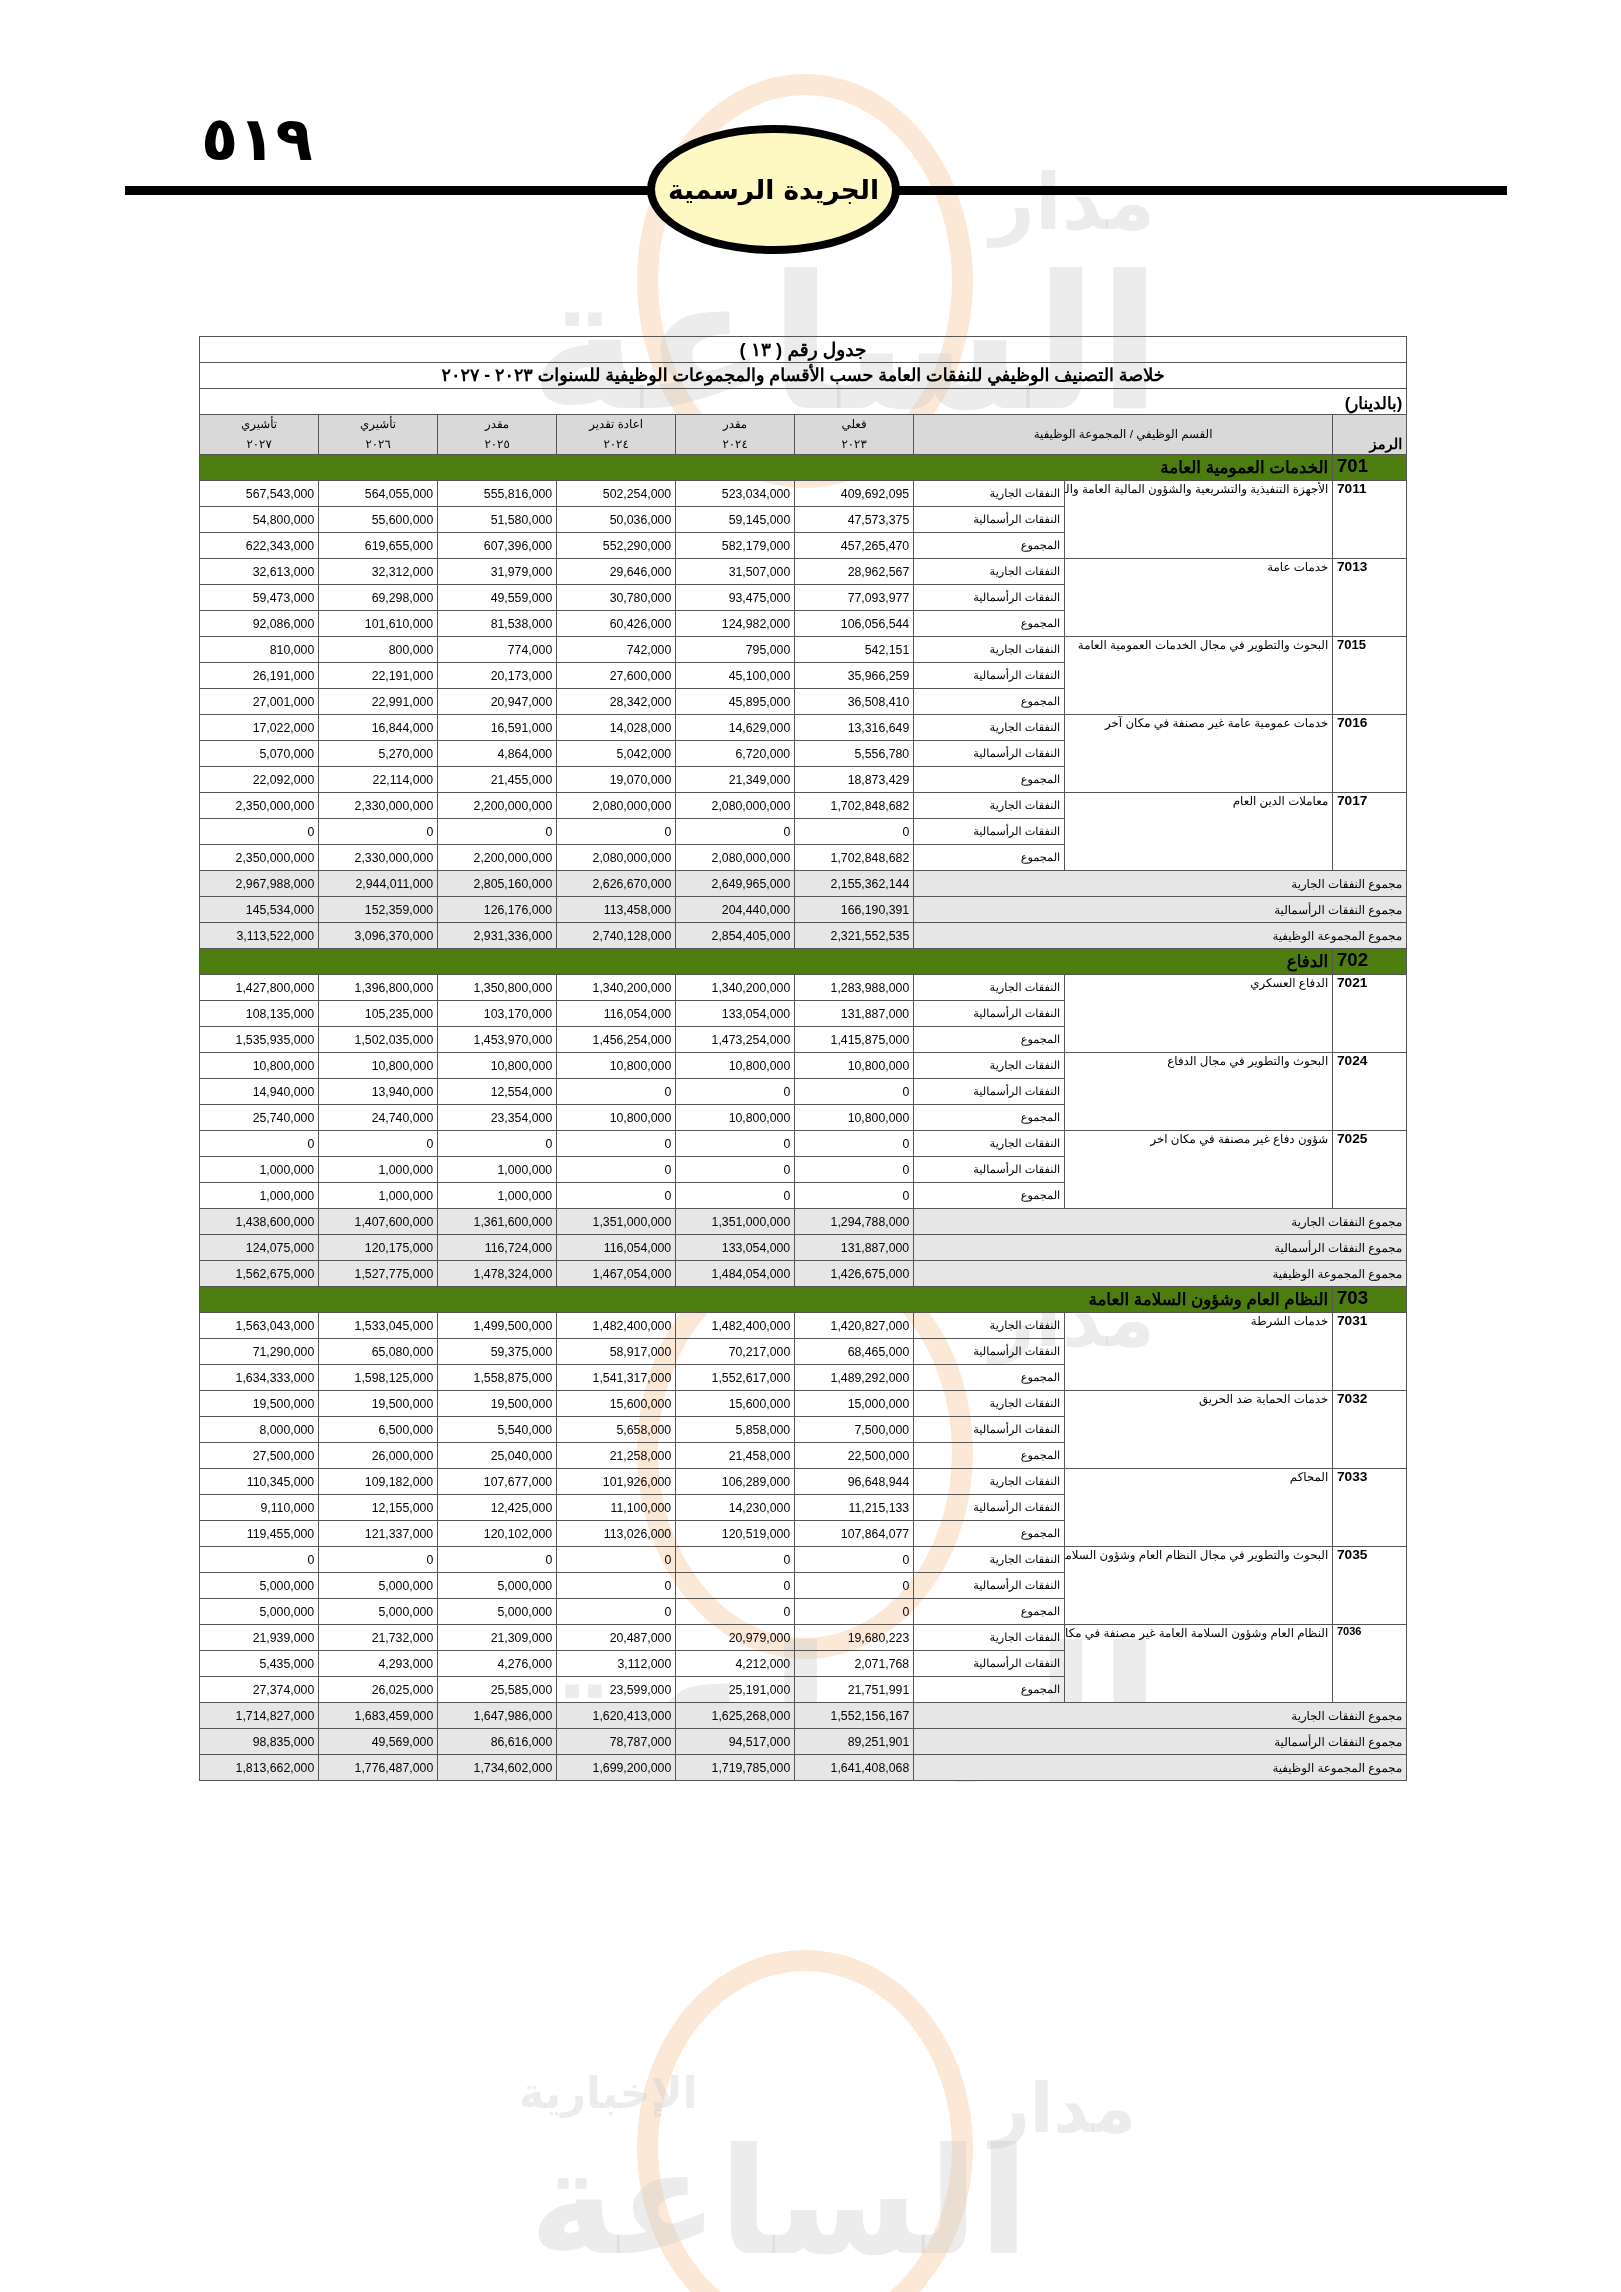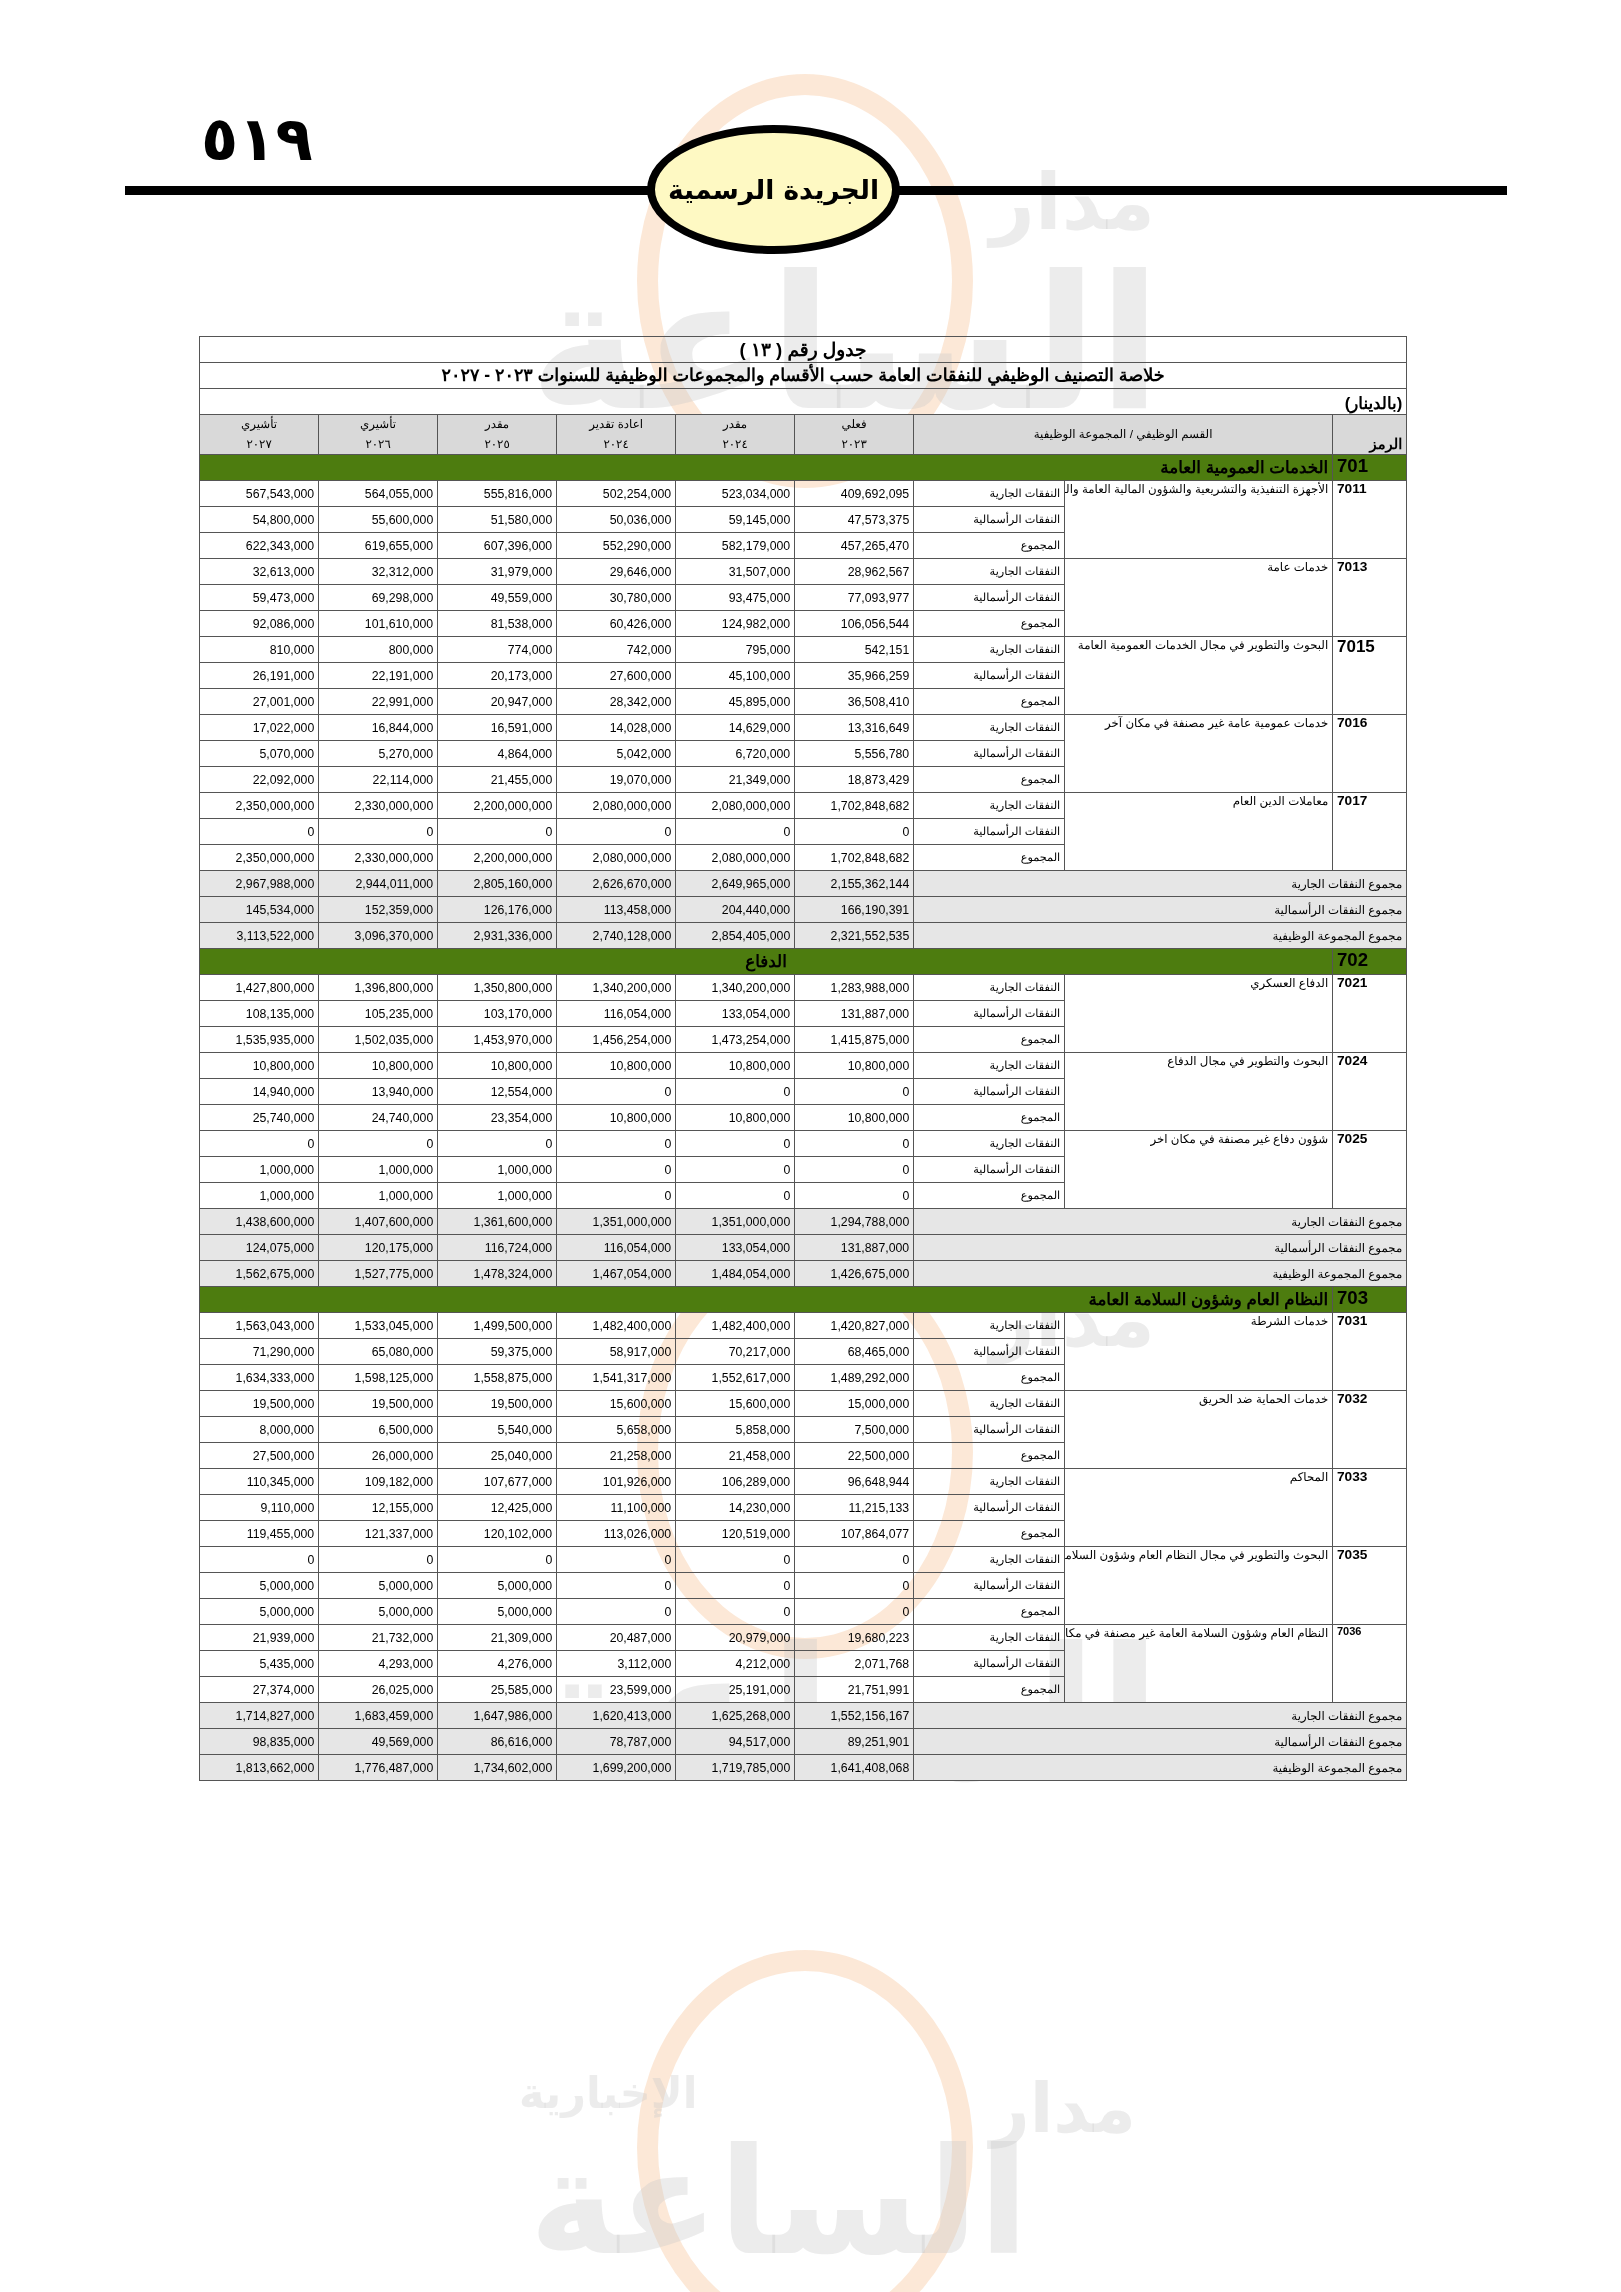--- a/index.html
+++ b/index.html
@@ -153,21 +153,21 @@
       <tr>
         <td class="lbl">المجموع</td>
         <td class="num">106,056,544</td>
         <td class="num">124,982,000</td>
         <td class="num">60,426,000</td>
         <td class="num">81,538,000</td>
         <td class="num">101,610,000</td>
         <td class="num">92,086,000</td>
       </tr>
       <tr>
-        <td class="code" rowspan="3" style="font-size:17px">7015</td>
+        <td class="code" rowspan="3" style="font-size:13px">7015</td>
                    <td class="name" rowspan="3">البحوث والتطوير في مجال الخدمات العمومية العامة</td>
         <td class="lbl">النفقات الجارية</td>
         <td class="num">542,151</td>
         <td class="num">795,000</td>
         <td class="num">742,000</td>
         <td class="num">774,000</td>
         <td class="num">800,000</td>
         <td class="num">810,000</td>
       </tr>
       <tr>
@@ -268,21 +268,21 @@
         <td colspan="3" class="lbl">مجموع المجموعة الوظيفية</td>
         <td class="num">2,321,552,535</td>
         <td class="num">2,854,405,000</td>
         <td class="num">2,740,128,000</td>
         <td class="num">2,931,336,000</td>
         <td class="num">3,096,370,000</td>
         <td class="num">3,113,522,000</td>
       </tr>
       <tr class="sec">
       <td class="code">702</td>
-      <td colspan="8" style="text-align:center">الدفاع</td>
+      <td colspan="8" style="text-align:right">الدفاع</td>
       </tr>
       <tr>
         <td class="code" rowspan="3" style="font-size:13.7px">7021</td>
                    <td class="name" rowspan="3">الدفاع العسكري</td>
         <td class="lbl">النفقات الجارية</td>
         <td class="num">1,283,988,000</td>
         <td class="num">1,340,200,000</td>
         <td class="num">1,340,200,000</td>
         <td class="num">1,350,800,000</td>
         <td class="num">1,396,800,000</td>

